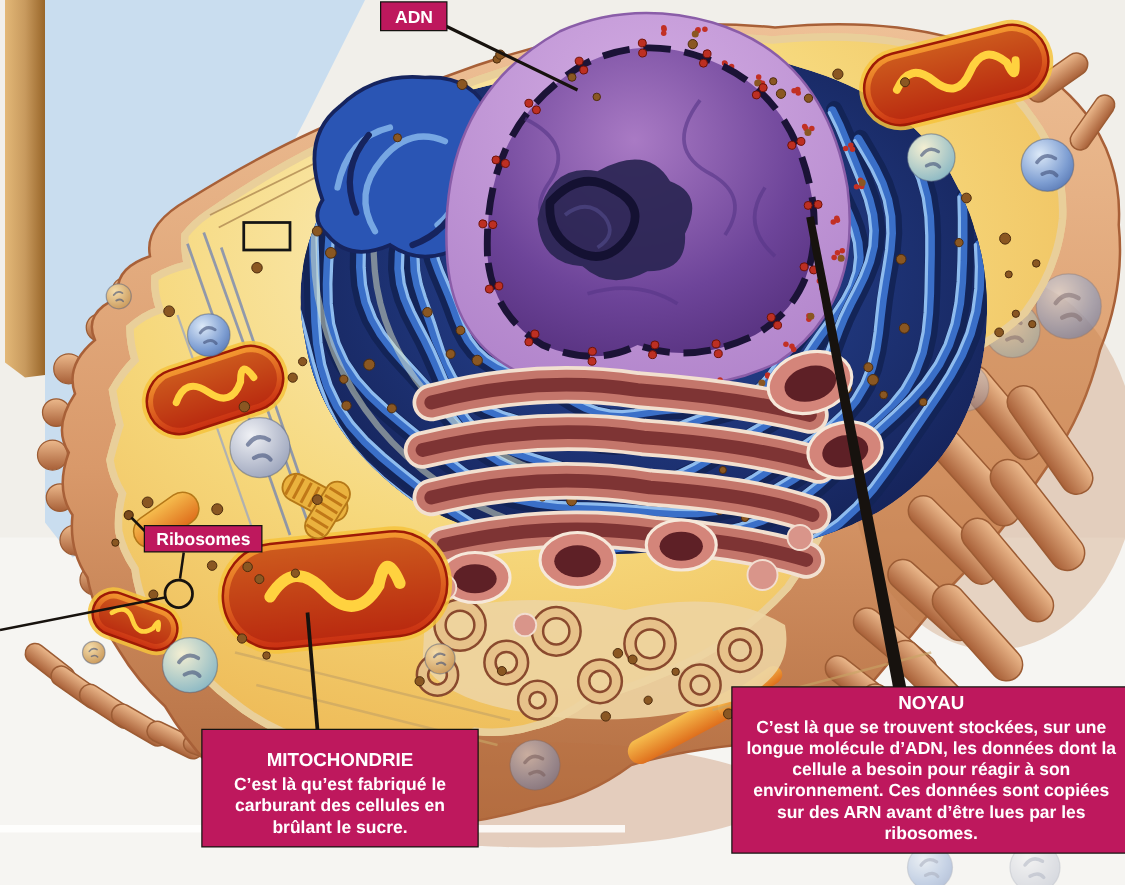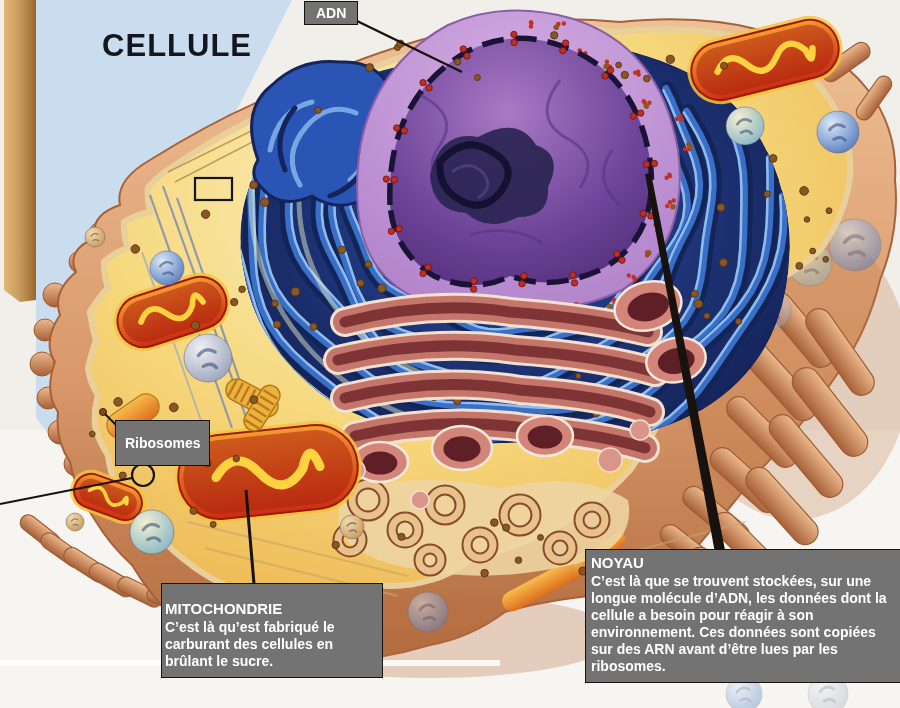--- a/index.html
+++ b/index.html
@@ -2,27 +2,27 @@
 <html><head>
 <meta charset="utf-8">
 <style>
   html,body{margin:0;padding:0;background:#dddad4;}
   .stage{position:relative;width:900px;height:708px;overflow:hidden;
          background:#f1efea;font-family:"Liberation Sans",sans-serif;}
   svg{position:absolute;left:0;top:0;}
   .title{position:absolute;left:30px;top:26px;width:222px;text-align:right;
          font-weight:bold;font-size:31px;line-height:40px;letter-spacing:1px;
          color:#15151d;}
-  .callout{position:absolute;background:#737373;color:#fff;font-weight:bold;
-           box-shadow:0 0 0 1px #151310;}
+  .callout{position:absolute;background:#be185d;color:#fff;font-weight:bold;
+           text-align:center;box-shadow:0 0 0 1px #151310;}
   .callout .c-title{font-size:15px;line-height:1.25;}
   .callout .c-body{font-size:14px;line-height:1.22;}
   .tag{font-size:14px;line-height:1.3;padding:2px 11px;}
   #adn-box{left:305px;top:2px;}
-  #ribosomes-box{left:116px;top:421px;padding:13px 9px;}
+  #ribosomes-box{left:116px;top:421px;padding:1px 9px;}
   #mito-box{left:162px;top:584px;width:214px;padding:16px 3px 7px;}
   #noyau-box{left:586px;top:550px;width:308px;padding:4px 5px 7px;}
 </style>
 </head>
 <body>
 
 <div class="stage">
 
 <svg id="cell-svg" width="900" height="708" viewBox="0 0 900 708">
   <defs>
@@ -578,21 +578,20 @@
     <circle cx="103" cy="412" r="3.6" fill="#7a4a1e" stroke="#4f2d0e" stroke-width="1"></circle>
     <line x1="105" y1="414" x2="121" y2="430" stroke="#17120e" stroke-width="2"></line>
     <line x1="147" y1="442" x2="144" y2="463" stroke="#17120e" stroke-width="2"></line>
     <circle cx="143" cy="475" r="11" fill="none" stroke="#17120e" stroke-width="2.2"></circle>
     <line x1="0" y1="504" x2="132" y2="478" stroke="#17120e" stroke-width="2"></line>
   </g>
   <rect x="0" y="660" width="500" height="6" fill="#ffffff" opacity="0.85"></rect>
 </svg>
 
 <div class="title">
-  <div>CELLULE</div>
 </div>
 
 <div id="adn-box" class="callout tag">
   <span>ADN</span>
 </div>
 
 <div id="ribosomes-box" class="callout tag">
   <span>Ribosomes</span>
 </div>
 

